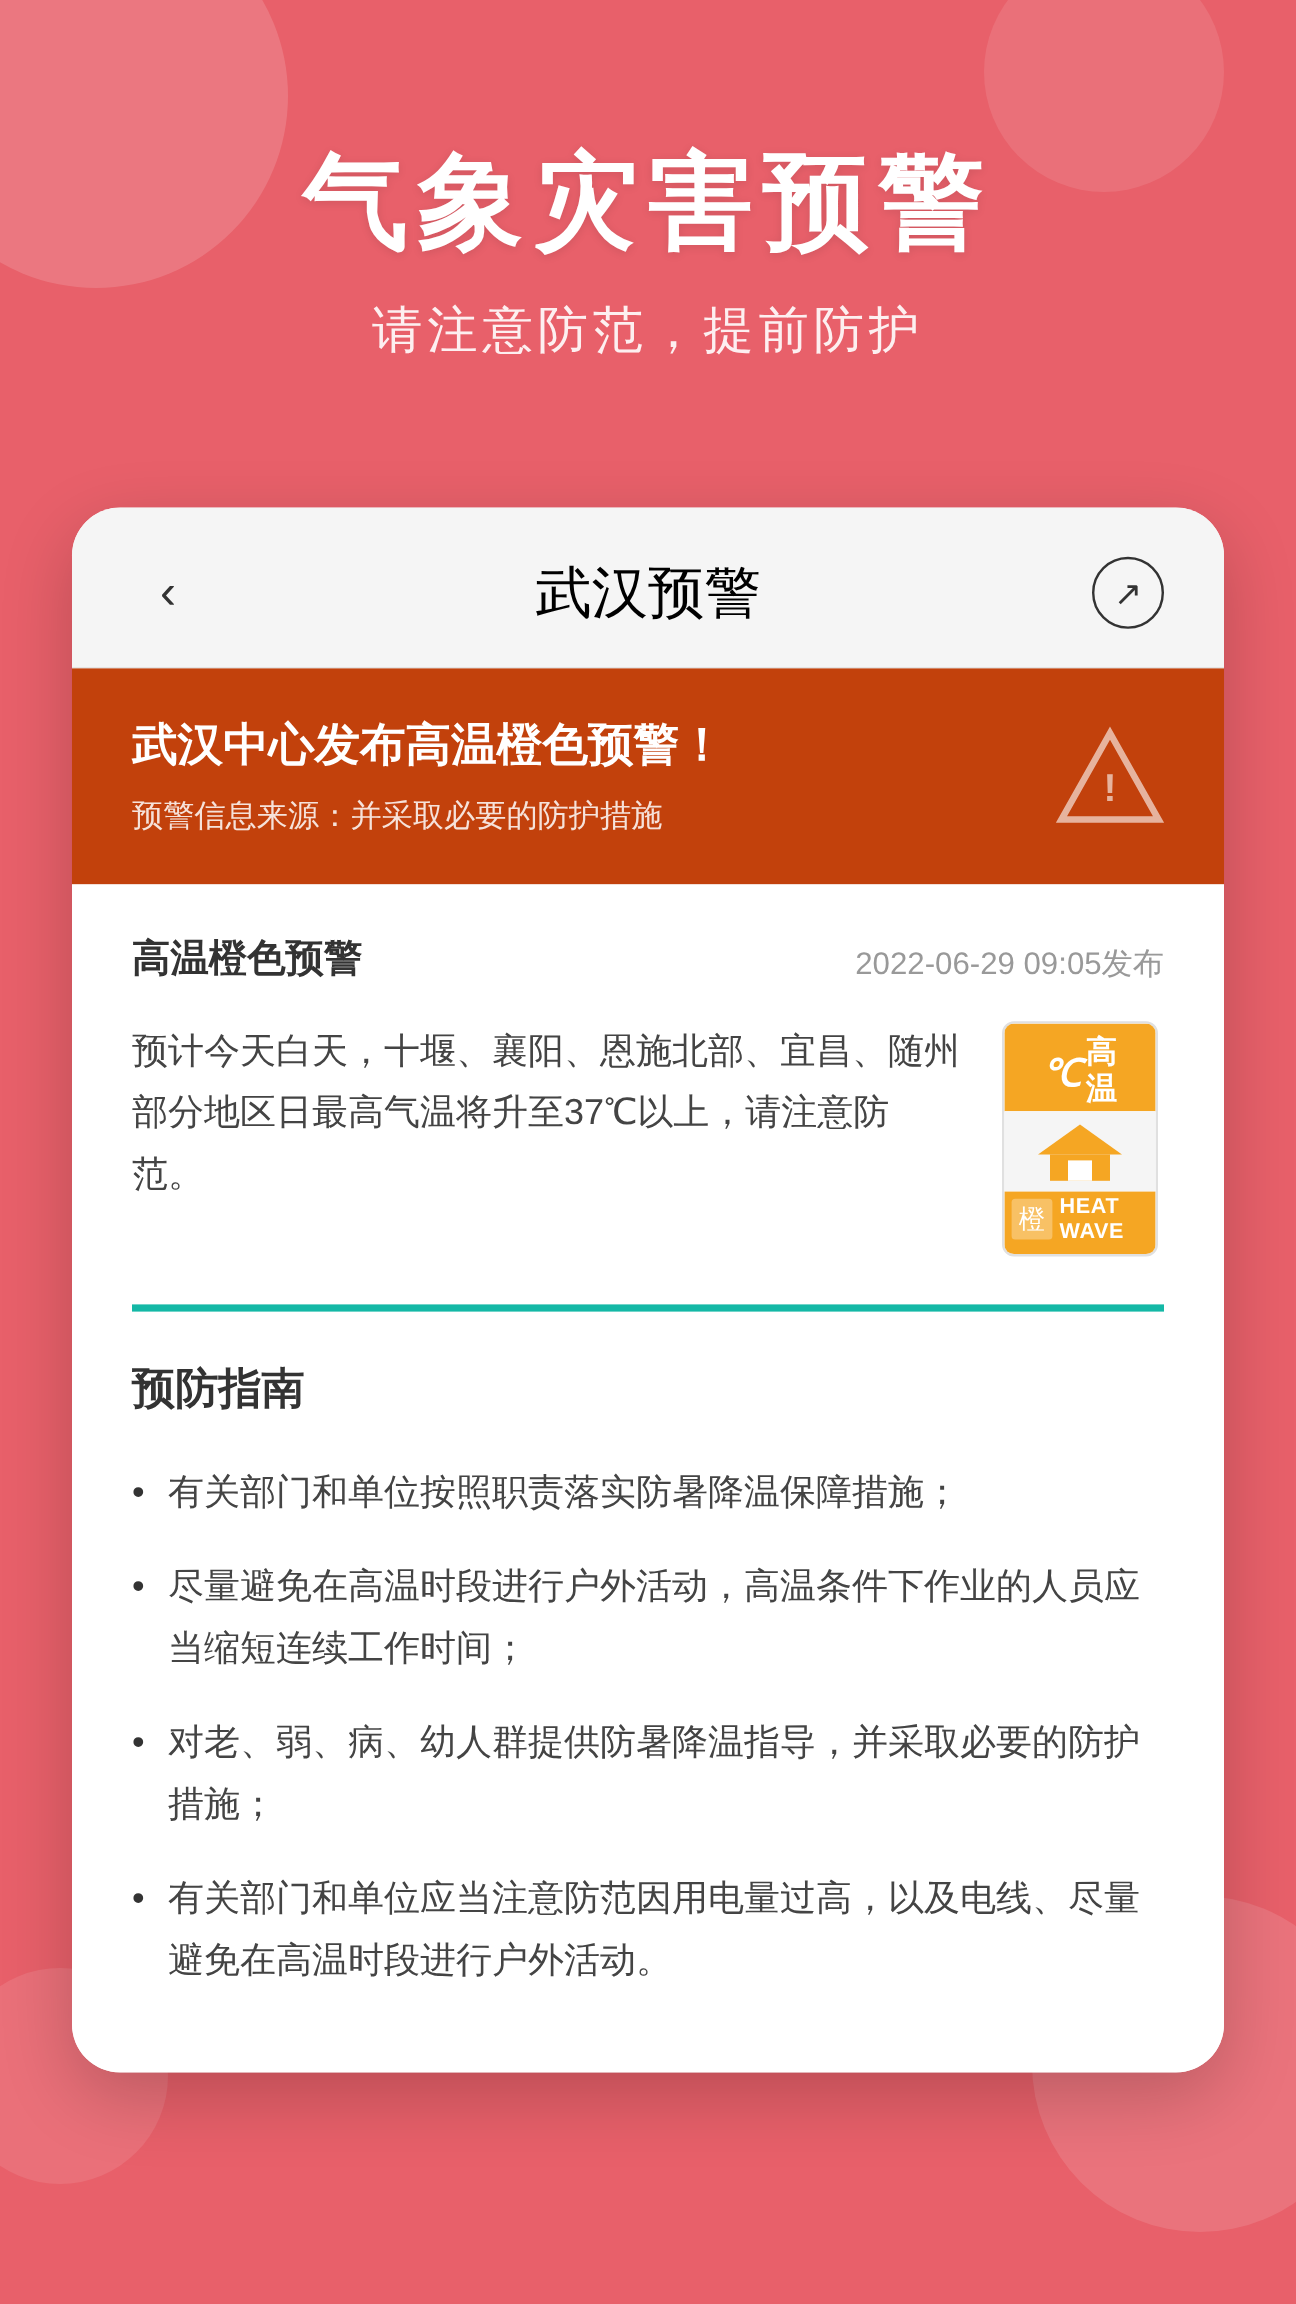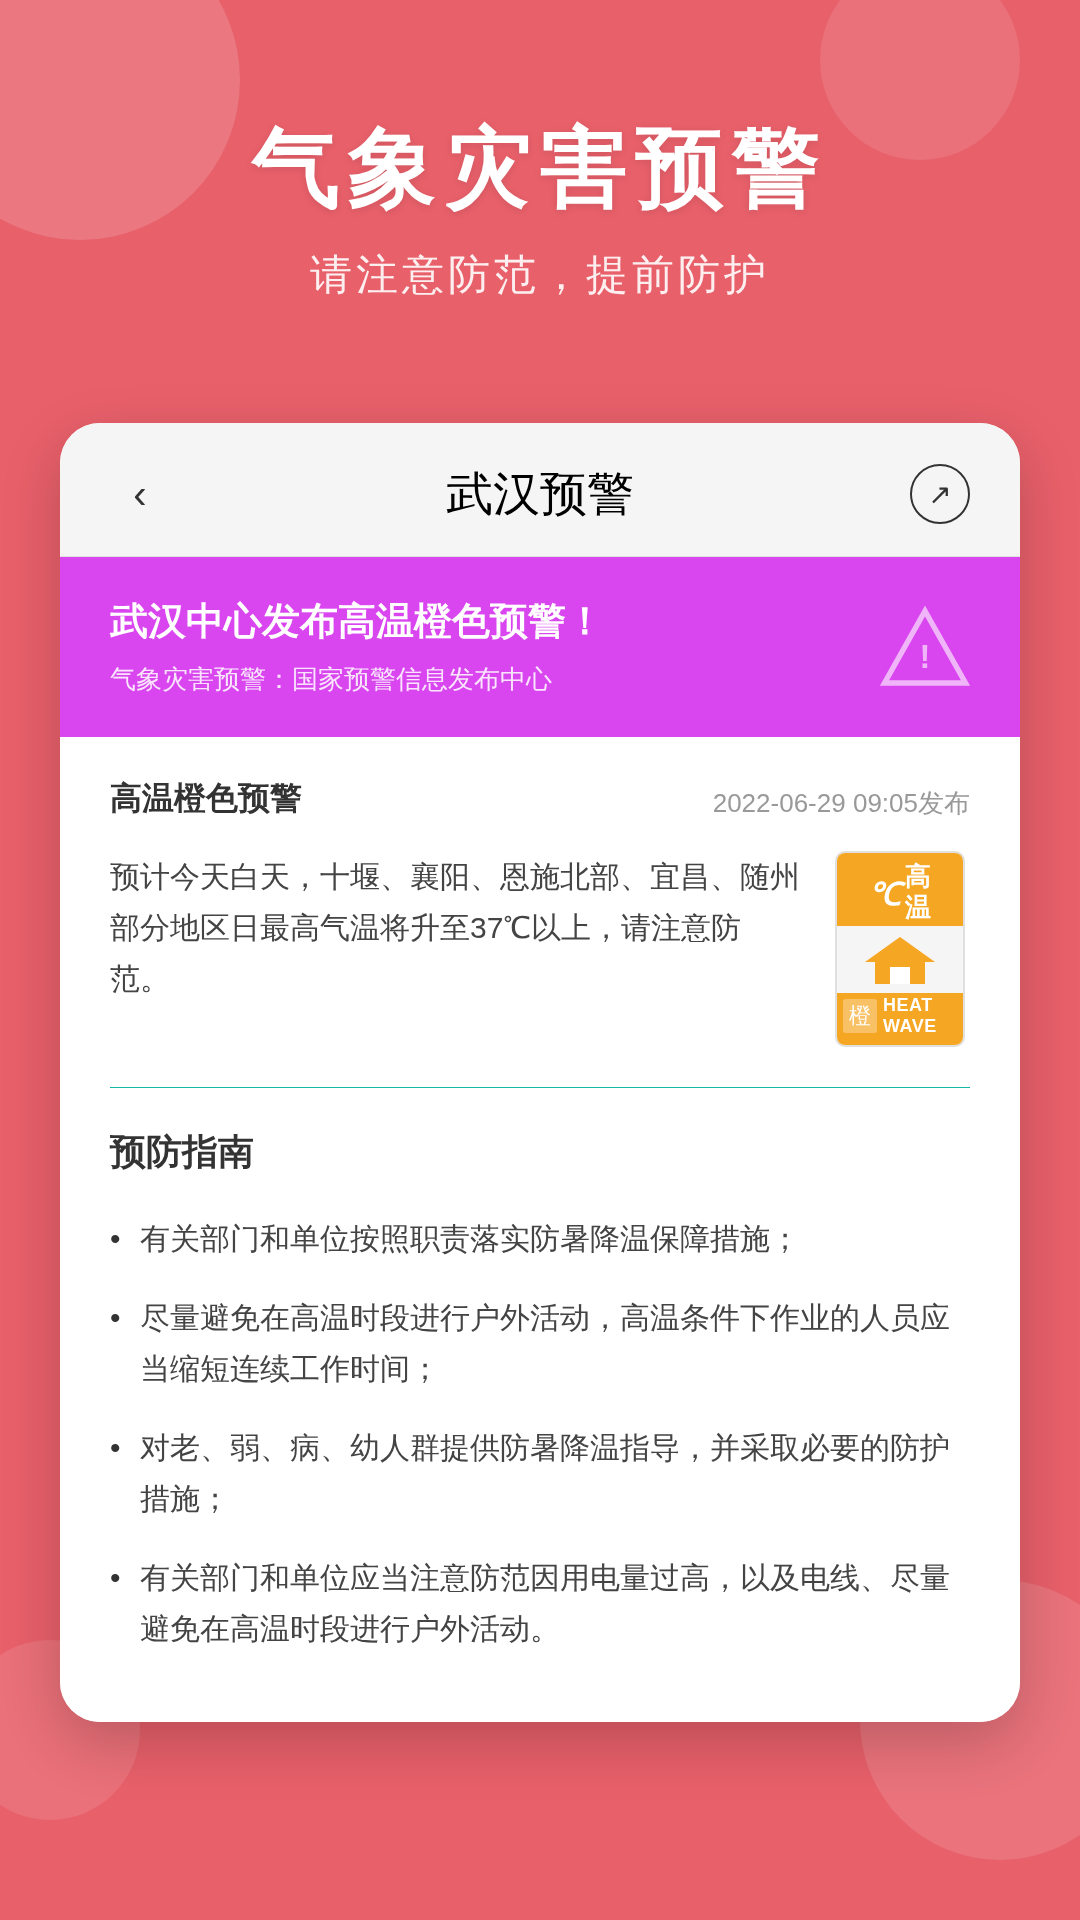--- a/index.html
+++ b/index.html
@@ -122,21 +122,21 @@
       border: 2px solid #333;
       display: flex;
       align-items: center;
       justify-content: center;
       font-size: 28px;
       color: #333;
       cursor: pointer;
     }
 
     .alert-banner {
-      background: #d946ef;
+      background: #c2410c;
       padding: 40px 50px;
       display: flex;
       align-items: center;
       justify-content: space-between;
     }
 
     .alert-banner-left {
       flex: 1;
     }
 
@@ -182,21 +182,21 @@
     .alert-datetime {
       font-size: 26px;
       color: #999;
     }
 
     .alert-content-row {
       display: flex;
       align-items: flex-start;
       gap: 30px;
       padding-bottom: 40px;
-      border-bottom: 1px solid #14b8a6;
+      border-bottom: 6px solid #14b8a6;
     }
 
     .alert-text {
       flex: 1;
       font-size: 30px;
       color: #444;
       line-height: 1.7;
     }
 
     .prevention-section {
@@ -290,21 +290,21 @@
 
   <div class="card-header">
     <div class="back-btn">‹</div>
     <div class="card-title">武汉预警</div>
     <div class="share-btn">↗</div>
   </div>
 
   <div class="alert-banner">
     <div class="alert-banner-left">
       <div class="alert-main-title">武汉中心发布高温橙色预警！</div>
-      <div class="alert-source">气象灾害预警：国家预警信息发布中心</div>
+      <div class="alert-source">预警信息来源：并采取必要的防护措施</div>
     </div>
     <svg class="alert-icon-triangle" viewBox="0 0 100 90" fill="none">
       <path d="M50 5 L95 85 H5 Z" stroke="white" stroke-width="6" fill="none"></path>
       <text x="50" y="68" text-anchor="middle" fill="white" font-size="36" font-weight="bold">!</text>
     </svg>
   </div>
 
   <div class="card-body">
 
     <div class="alert-info-row">

